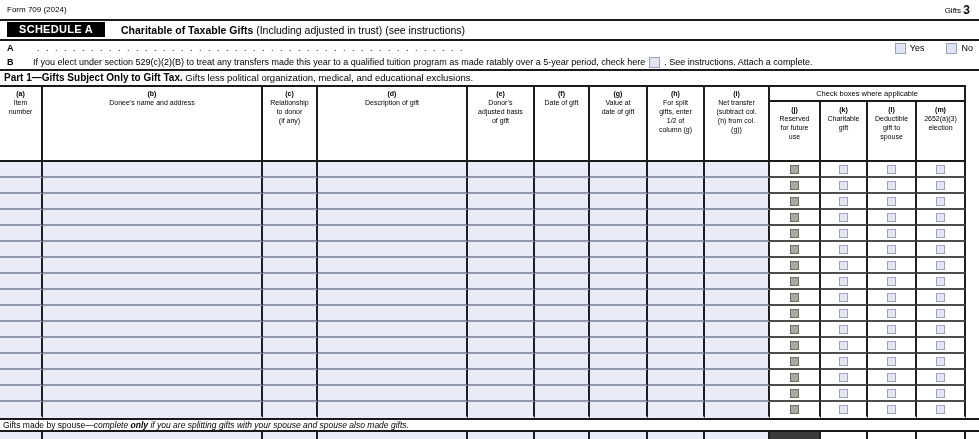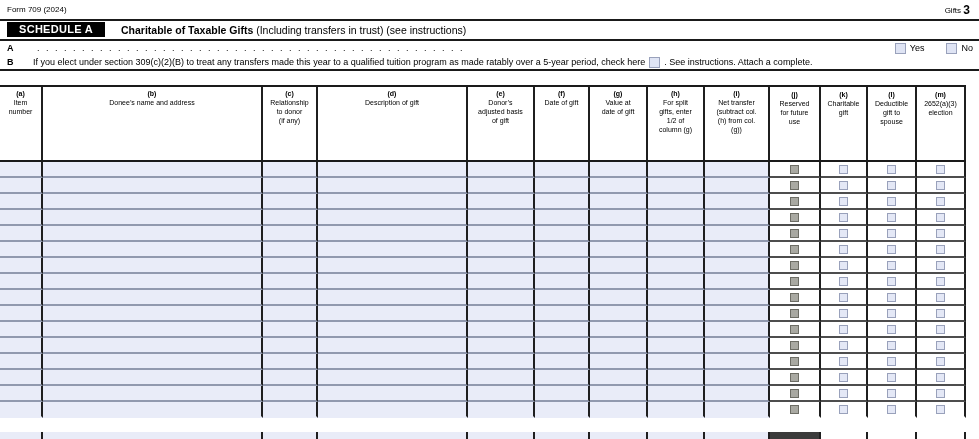--- a/index.html
+++ b/index.html
@@ -61,45 +61,46 @@
 <body>
 
 <div class="page">
 
   <div class="form-id">Form 709 (2024)</div>
   <div class="page-no"><span>Gifts</span> <b>3</b></div>
 
   <div class="hr" style="top:19px"></div>
 
   <div class="badge">SCHEDULE A</div>
-  <div class="sched-title"><span class="tb">Charitable of Taxable Gifts</span><span> (Including transfers in trust) (see instructions)</span></div>
+  <div class="sched-title"><span class="tb">Charitable of Taxable Gifts</span><span> (Including adjusted in trust) (see instructions)</span></div>
 
   <div class="hr" style="top:39px"></div>
 
   <div class="qrow qa">
     <span class="qletter">A</span>
     <span class="dots">. . . . . . . . . . . . . . . . . . . . . . . . . . . . . . . . . . . . . . . . . . . . . . . .</span>
     <span class="yesno">
       <span class="cb inline"></span>
       <span class="lbl">Yes</span>
       <span class="gap"></span>
       <span class="cb inline"></span>
       <span class="lbl">No</span>
     </span>
   </div>
 
   <div class="qrow qb">
     <span class="qletter">B</span>
-    <span class="qtext">If you elect under section 309(c)(2)(B) to treat any transfers made this year to a qualified tuition program as made ratably over a 5-year period, check here</span>
+    <span class="qtext">If you elect under section 529(c)(2)(B) to treat any transfers made this year to a qualified tuition program as made ratably over a 5-year period, check here</span>
     <span class="cb inline mid"></span>
     <span class="qtext">. See instructions. Attach a complete.</span>
   </div>
 
   <div class="hr" style="top:69px"></div>
 
+  <div class="part1"><span class="tb">Part 1—Gifts Subject Only to Gift Tax.</span><span> Gifts less political organization, medical, and educational exclusions.</span></div>
 
   <div class="gift-table">
     <div class="thead">
         <div class="hcell" style="width: 43px;">
           <div class="hletter">(a)</div>
           <div class="hlabel">Item
 number</div>
         </div>
         <div class="hcell" style="width: 220px;">
           <div class="hletter">(b)</div>
@@ -138,20 +139,21 @@
 column (g)</div>
         </div>
         <div class="hcell" style="width: 65px;">
           <div class="hletter">(i)</div>
           <div class="hlabel">Net transfer
 (subtract col.
 (h) from col.
 (g))</div>
         </div>
         <div class="cbgroup" style="width: 196px;">
+          <div class="cbgroup-title">Check boxes where applicable</div>
           <div class="cbgroup-cells">
             <div class="hcell" style="width: 51px;">
               <div class="hletter">(j)</div>
               <div class="hlabel">Reserved
 for future
 use</div>
             </div>
             <div class="hcell" style="width: 47px;">
               <div class="hletter">(k)</div>
               <div class="hlabel">Charitable
@@ -536,20 +538,21 @@
           <div class="cell cbc" style="width: 49px;">
             <span class="cb"></span>
           </div>
           <div class="cell cbc" style="width: 49px;">
             <span class="cb"></span>
           </div>
         </div>
       </div>
   </div>
 
+  <div class="spouse-note"><span>Gifts made by spouse—</span><span class="sp-it">complete </span><span class="sp-bi">only</span><span class="sp-it"> if you are splitting gifts with your spouse and spouse also made gifts.</span></div>
 
   <div class="partial">
       <div class="pcell lav" style="width: 43px;"></div>
       <div class="pcell lav" style="width: 220px;"></div>
       <div class="pcell lav" style="width: 55px;"></div>
       <div class="pcell lav" style="width: 150px;"></div>
       <div class="pcell lav" style="width: 67px;"></div>
       <div class="pcell lav" style="width: 55px;"></div>
       <div class="pcell lav" style="width: 58px;"></div>
       <div class="pcell lav" style="width: 57px;"></div>

